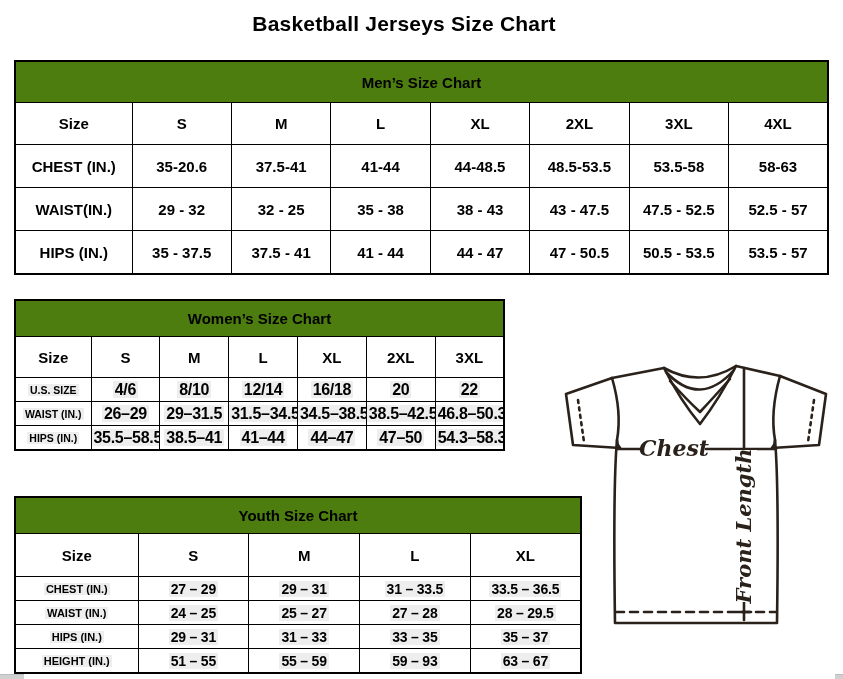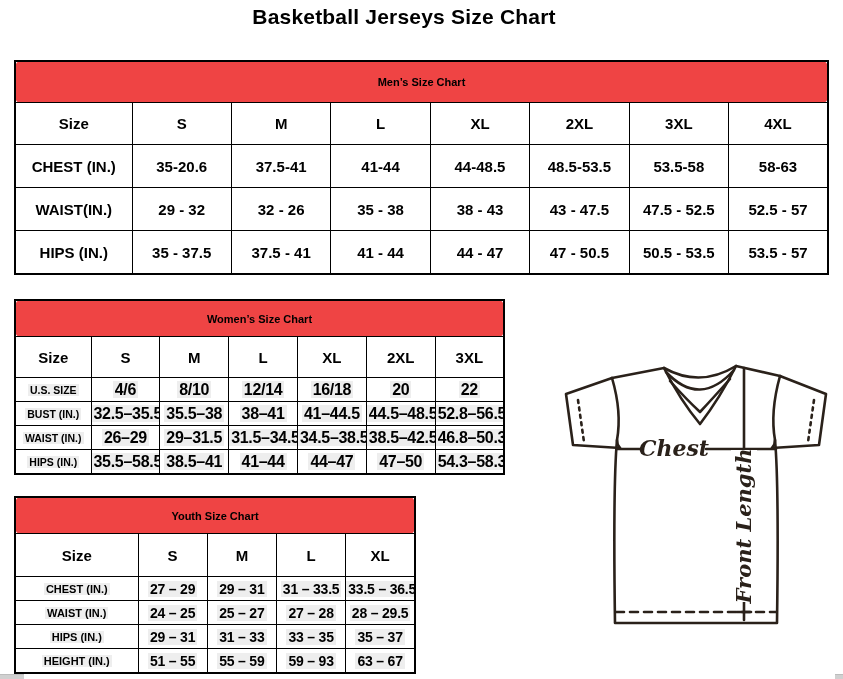--- a/index.html
+++ b/index.html
@@ -1,38 +1,38 @@
 <!DOCTYPE html>
 <html><head>
 <meta charset="utf-8">
 <style>
   html,body{margin:0;padding:0;background:#fff;}
   .page{position:relative;width:843px;height:679px;background:#ffffff;overflow:hidden;
         font-family:"Liberation Sans",sans-serif;color:#000;}
-  .page-title{position:absolute;top:5px;left:0;width:808px;margin:0;text-align:center;
+  .page-title{position:absolute;top:12px;left:0;width:808px;margin:0;text-align:center;
         font-size:21px;font-weight:bold;letter-spacing:.2px;}
   table.sizetbl{position:absolute;border-collapse:collapse;table-layout:fixed;background:#fff;
         border:2px solid #000;}
   .sizetbl td{border:1px solid #000;text-align:center;vertical-align:middle;
         font-weight:bold;padding:0;overflow:hidden;white-space:nowrap;}
-  .sizetbl tr.bar td{background:#ef4444;font-size:11px;border-radius:6px;}
+  .sizetbl tr.bar td{background:#4d7c0f;font-size:15px;}
   
   .t-men{left:14px;top:60px;width:815px;}
   .t-men tr.bar td{height:40px;}
   .t-men tr.hdr td{height:41px;font-size:15px;}
   .t-men tr.d td{height:42px;font-size:15px;}
   .t-men td.lbl{font-size:14px;}
   
   .t-wmn{left:14px;top:299px;width:491px;}
   .t-wmn tr.bar td{height:35px;}
   .t-wmn tr.hdr td{height:40px;font-size:15px;}
   .t-wmn tr.d td{height:23px;font-size:16px;letter-spacing:-.3px;}
   .t-wmn tr.d td.lbl{font-size:10.5px;letter-spacing:0;}
   
-  .t-yth{left:14px;top:496px;width:402px;}
+  .t-yth{left:14px;top:496px;width:568px;}
   .t-yth tr.bar td{height:35px;}
   .t-yth tr.hdr td{height:42px;font-size:15px;}
   .t-yth tr.d td{height:23px;font-size:14px;letter-spacing:-.2px;}
   .t-yth tr.d td.lbl{font-size:11px;letter-spacing:0;}
   .hl{background:#eeeeee;padding:0 2px;}
   
   .jersey{position:absolute;left:556px;top:354px;width:288px;height:300px;}
   
   .frag{position:absolute;height:5px;background:#d0d0d0;border-top:1px solid #bdbdbd;}
   .frag-l{left:0;top:674px;width:24px;}
@@ -76,21 +76,21 @@
       <td>37.5-41</td>
       <td>41-44</td>
       <td>44-48.5</td>
       <td>48.5-53.5</td>
       <td>53.5-58</td>
       <td>58-63</td>
     </tr>
     <tr class="d">
       <td class="lbl">WAIST(IN.)</td>
       <td>29 - 32</td>
-      <td>32 - 26</td>
+      <td>32 - 25</td>
       <td>35 - 38</td>
       <td>38 - 43</td>
       <td>43 - 47.5</td>
       <td>47.5 - 52.5</td>
       <td>52.5 - 57</td>
     </tr>
     <tr class="d">
       <td class="lbl">HIPS (IN.)</td>
       <td>35 - 37.5</td>
       <td>37.5 - 41</td>
@@ -129,29 +129,20 @@
     <tr class="d">
       <td class="lbl"><span class="hl">U.S. SIZE</span></td>
       <td><span class="hl">4/6</span></td>
       <td><span class="hl">8/10</span></td>
       <td><span class="hl">12/14</span></td>
       <td><span class="hl">16/18</span></td>
       <td><span class="hl">20</span></td>
       <td><span class="hl">22</span></td>
     </tr>
     <tr class="d">
-      <td class="lbl"><span class="hl">BUST (IN.)</span></td>
-      <td><span class="hl">32.5–35.5</span></td>
-      <td><span class="hl">35.5–38</span></td>
-      <td><span class="hl">38–41</span></td>
-      <td><span class="hl">41–44.5</span></td>
-      <td><span class="hl">44.5–48.5</span></td>
-      <td><span class="hl">52.8–56.5</span></td>
-    </tr>
-    <tr class="d">
       <td class="lbl"><span class="hl">WAIST (IN.)</span></td>
       <td><span class="hl">26–29</span></td>
       <td><span class="hl">29–31.5</span></td>
       <td><span class="hl">31.5–34.5</span></td>
       <td><span class="hl">34.5–38.5</span></td>
       <td><span class="hl">38.5–42.5</span></td>
       <td><span class="hl">46.8–50.3</span></td>
     </tr>
     <tr class="d">
       <td class="lbl"><span class="hl">HIPS (IN.)</span></td>

